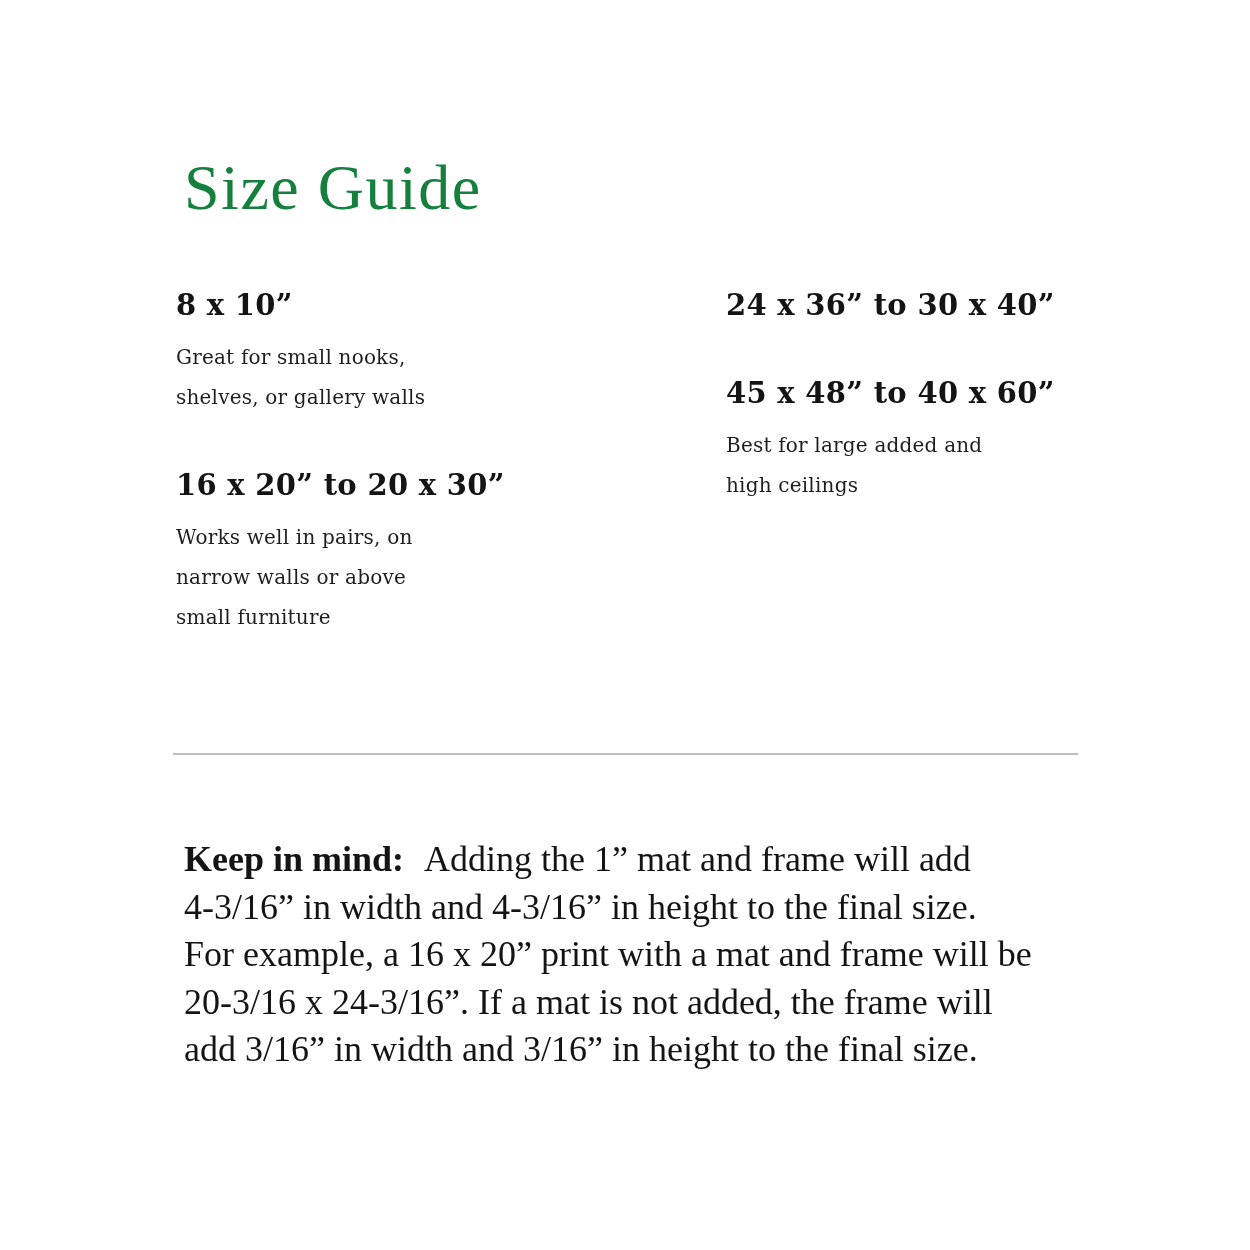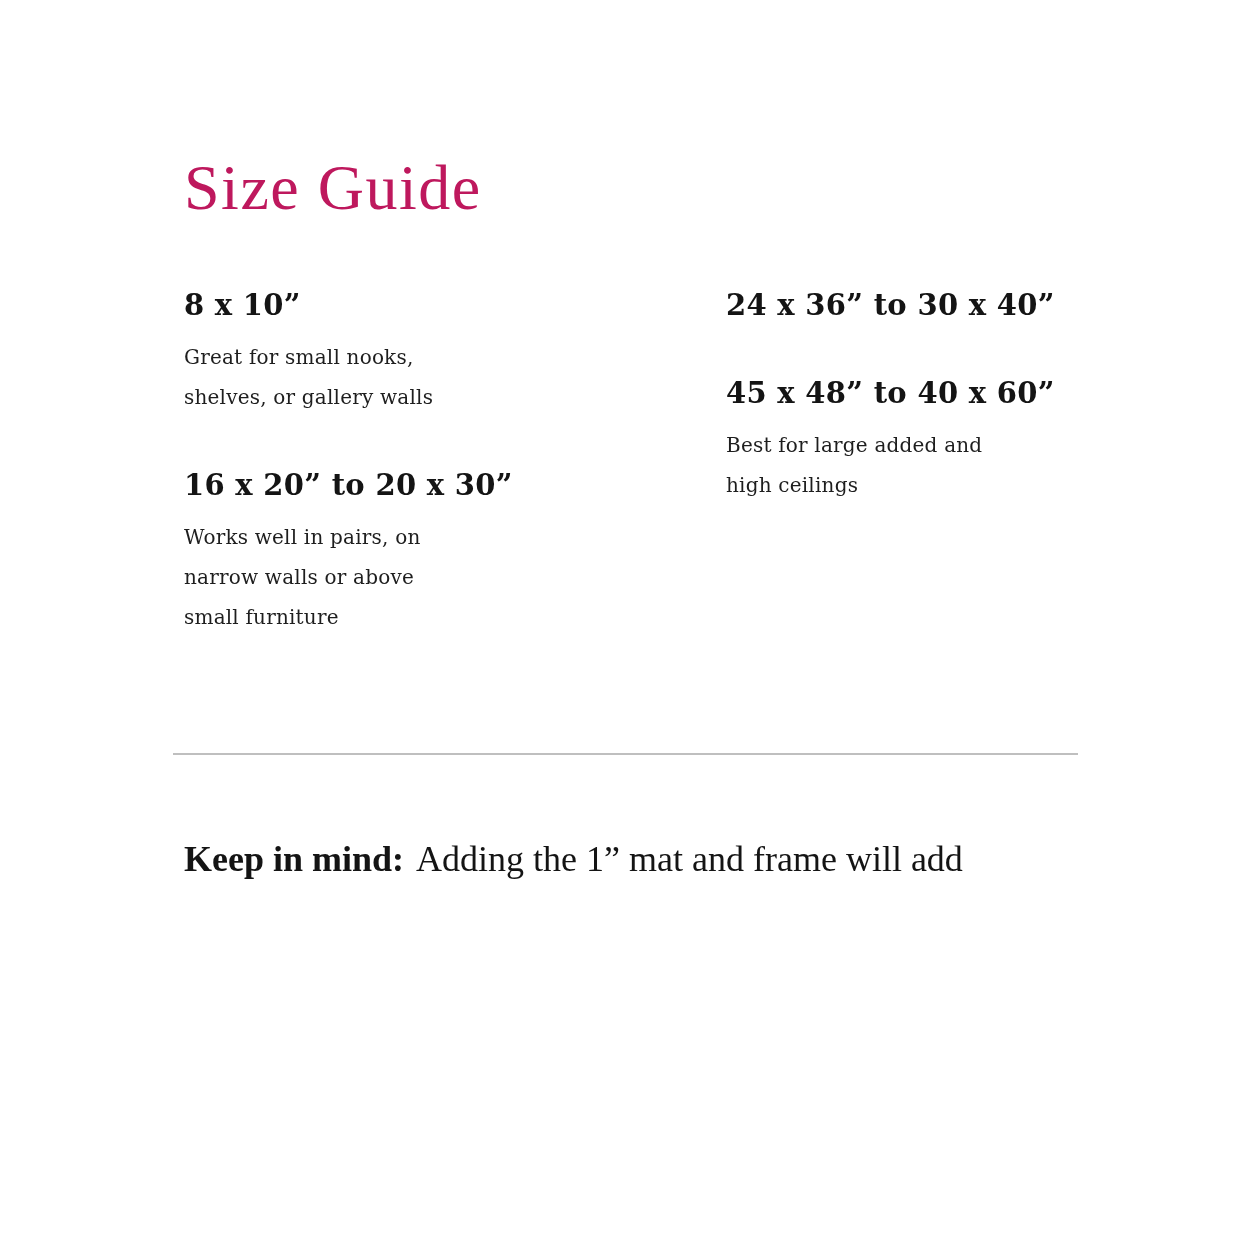--- a/index.html
+++ b/index.html
@@ -19,28 +19,28 @@
   .title {
     position: absolute;
     left: 184px;
     top: 156px;
     margin: 0;
     font-family: "Liberation Serif", serif;
     font-weight: 400;
     font-size: 64px;
     line-height: 1;
     letter-spacing: 1.5px;
-    color: #be185d;
+    color: #15803d;
   }
   .col {
     position: absolute;
     top: 285px;
     font-family: "DejaVu Serif", serif;
   }
-  .col-left  { left: 184px; width: 480px; }
+  .col-left  { left: 176px; width: 480px; }
   .col-right { left: 726px; width: 500px; }
   .size-item + .size-item { margin-top: 48px; }
   .item-heading {
     margin: 0;
     font-size: 29px;
     font-weight: 700;
     line-height: 40px;
     letter-spacing: 0.3px;
     color: #141414;
   }
@@ -68,21 +68,21 @@
     left: 184px;
     top: 836px;
     width: 940px;
     margin: 0;
     font-family: "Liberation Serif", serif;
     font-size: 36px;
     line-height: 47.5px;
     color: #141414;
   }
   .note-line1 { display: block; white-space: nowrap; }
-  .note-label { font-weight: 700; margin-right: 12px; }
+  .note-label { font-weight: 700; margin-right: 20px; }
   .note-rest  { display: block; white-space: pre-line; }
 </style>
 </head>
 <body>
 
 <div class="page">
 
   <h1 class="title">Size Guide</h1>
 
   <div class="col col-left">
@@ -109,15 +109,19 @@
 high ceilings</p>
     </section>
   </div>
 
   <hr class="divider">
 
   <p class="note">
     <span class="note-line1">
       <strong class="note-label">Keep in mind:</strong><span>Adding the 1” mat and frame will add</span>
     </span>
+    <span class="note-rest">4-3/16” in width and 4-3/16” in height to the final size.
+For example, a 16 x 20” print with a mat and frame will be
+20-3/16 x 24-3/16”. If a mat is not added, the frame will
+add 3/16” in width and 3/16” in height to the final size.</span>
   </p>
 
 </div>
 
 </body></html>

